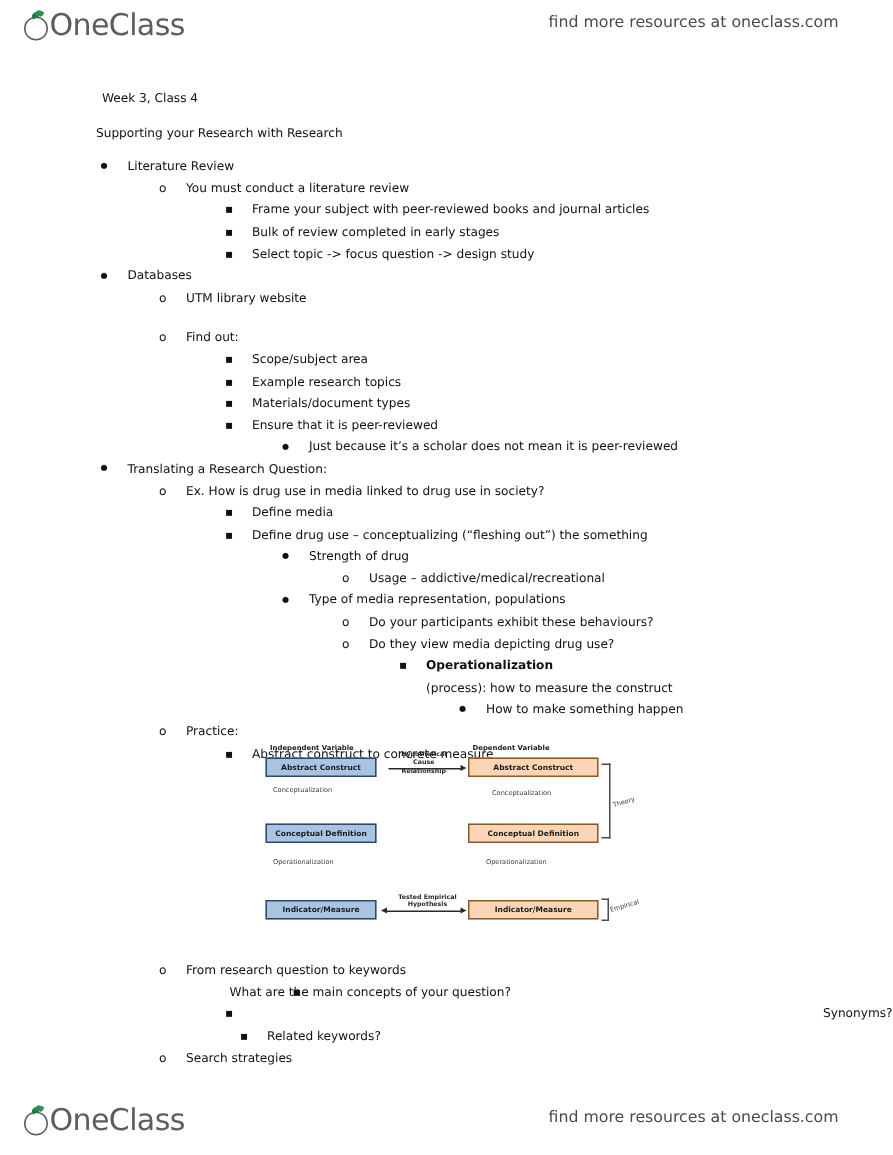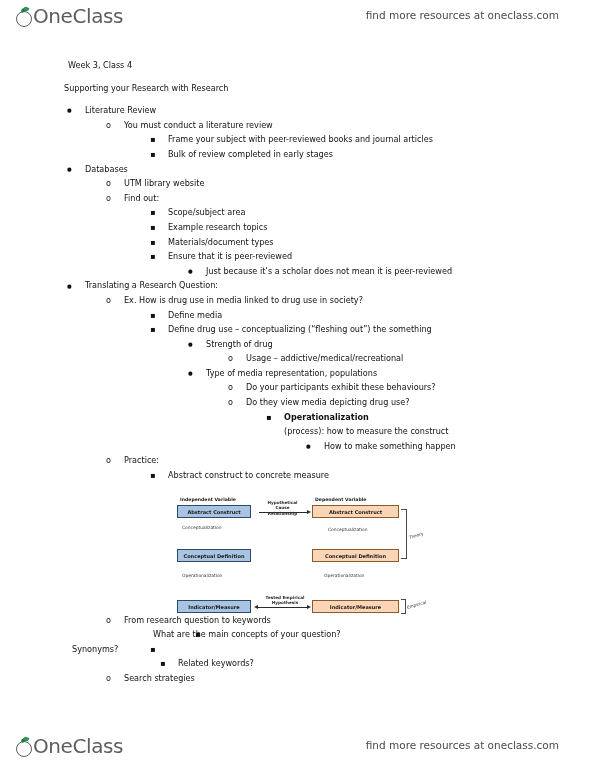--- a/index.html
+++ b/index.html
@@ -233,23 +233,24 @@
 </div>
 
 <div class="doc">
   <div id="outline-host">
       <div class="line heading" style="padding-left: 68px;">Week 3, Class 4</div>
       <div class="line heading" style="padding-left: 64px;">Supporting your Research with Research</div>
       <div class="line" style="padding-left: 85px;"><span class="bul disc" style="left: 67px;"></span><span class="txt">Literature Review</span></div>
       <div class="line" style="padding-left: 124px;"><span class="bul circle" style="left: 106px;"></span><span class="txt">You must conduct a literature review</span></div>
       <div class="line" style="padding-left: 168px;"><span class="bul square" style="left: 150px;"></span><span class="txt">Frame your subject with peer-reviewed books and journal articles</span></div>
       <div class="line" style="padding-left: 168px;"><span class="bul square" style="left: 150px;"></span><span class="txt">Bulk of review completed in early stages</span></div>
+      <div class="line" style="padding-left: 168px;"><span class="bul square" style="left: 150px;"></span><span class="txt">Select topic -&gt; focus question -&gt; design study</span></div>
       <div class="line" style="padding-left: 85px;"><span class="bul disc" style="left: 67px;"></span><span class="txt">Databases</span></div>
       <div class="line" style="padding-left: 124px;"><span class="bul circle" style="left: 106px;"></span><span class="txt">UTM library website</span></div>
-      <div class="line" style="padding-left: 124px;"><span class="bul circle" style="left: 106px;"></span><span class="txt">Find out:</span></div>
+      <div class="line" style="padding-left: 124px; margin-top: 12px;"><span class="bul circle" style="left: 106px;"></span><span class="txt">Find out:</span></div>
       <div class="line" style="padding-left: 168px;"><span class="bul square" style="left: 150px;"></span><span class="txt">Scope/subject area</span></div>
       <div class="line" style="padding-left: 168px;"><span class="bul square" style="left: 150px;"></span><span class="txt">Example research topics</span></div>
       <div class="line" style="padding-left: 168px;"><span class="bul square" style="left: 150px;"></span><span class="txt">Materials/document types</span></div>
       <div class="line" style="padding-left: 168px;"><span class="bul square" style="left: 150px;"></span><span class="txt">Ensure that it is peer-reviewed</span></div>
       <div class="line" style="padding-left: 206px;"><span class="bul disc" style="left: 188px;"></span><span class="txt">Just because it’s a scholar does not mean it is peer-reviewed</span></div>
       <div class="line" style="padding-left: 85px;"><span class="bul disc" style="left: 67px;"></span><span class="txt">Translating a Research Question:</span></div>
       <div class="line" style="padding-left: 124px;"><span class="bul circle" style="left: 106px;"></span><span class="txt">Ex. How is drug use in media linked to drug use in society?</span></div>
       <div class="line" style="padding-left: 168px;"><span class="bul square" style="left: 150px;"></span><span class="txt">Define media</span></div>
       <div class="line" style="padding-left: 168px;"><span class="bul square" style="left: 150px;"></span><span class="txt">Define drug use – conceptualizing (“fleshing out”) the something</span></div>
       <div class="line" style="padding-left: 206px;"><span class="bul disc" style="left: 188px;"></span><span class="txt">Strength of drug</span></div>
@@ -257,21 +258,21 @@
       <div class="line" style="padding-left: 206px;"><span class="bul disc" style="left: 188px;"></span><span class="txt">Type of media representation, populations</span></div>
       <div class="line" style="padding-left: 246px;"><span class="bul circle" style="left: 228px;"></span><span class="txt">Do your participants exhibit these behaviours?</span></div>
       <div class="line" style="padding-left: 246px;"><span class="bul circle" style="left: 228px;"></span><span class="txt">Do they view media depicting drug use?</span></div>
       <div class="line wrap" style="padding-left: 284px; white-space: normal; padding-right: 100px;"><span class="bul square" style="left: 266px;"></span><span class="txt b-strong">Operationalization</span><span class="txt"> (process): how to measure the construct</span></div>
       <div class="line" style="padding-left: 324px;"><span class="bul disc" style="left: 306px;"></span><span class="txt">How to make something happen</span></div>
       <div class="line" style="padding-left: 124px;"><span class="bul circle" style="left: 106px;"></span><span class="txt">Practice:</span></div>
       <div class="line" style="padding-left: 168px;"><span class="bul square" style="left: 150px;"></span><span class="txt">Abstract construct to concrete measure</span></div>
       <div style="height: 130px;"></div>
       <div class="line" style="padding-left: 124px;"><span class="bul circle" style="left: 106px;"></span><span class="txt">From research question to keywords</span></div>
       <div class="line" style="padding-left: 108px; margin-left: 45px;"><span class="bul square" style="left: 150px;"></span><span class="txt">What are the main concepts of your question?</span></div>
-      <div class="line" style="padding-left: 72px;"><span class="bul square" style="left: 150px;"></span><span class="txt">Synonyms?</span></div>
+      <div class="line" style="padding-left: 100px; text-align: right;"><span class="bul square" style="left: 150px;"></span><span class="txt">Synonyms?</span></div>
       <div class="line" style="padding-left: 168px; margin-left: 10px;"><span class="bul square" style="left: 150px;"></span><span class="txt">Related keywords?</span></div>
       <div class="line" style="padding-left: 124px;"><span class="bul circle" style="left: 106px;"></span><span class="txt">Search strategies</span></div>
     </div>
 </div>
 
 <div class="diagram">
 
   <div class="dg-label" style="left:4px; top:0px;">Independent Variable</div>
   <div class="dg-label" style="left:139px; top:0px;">Dependent Variable</div>
 

